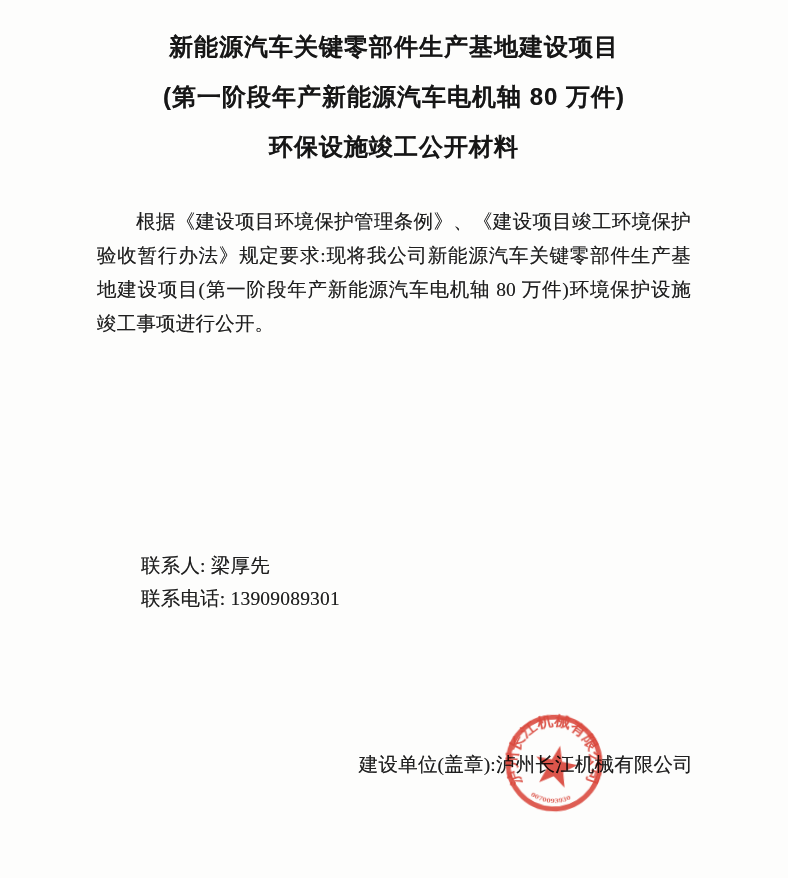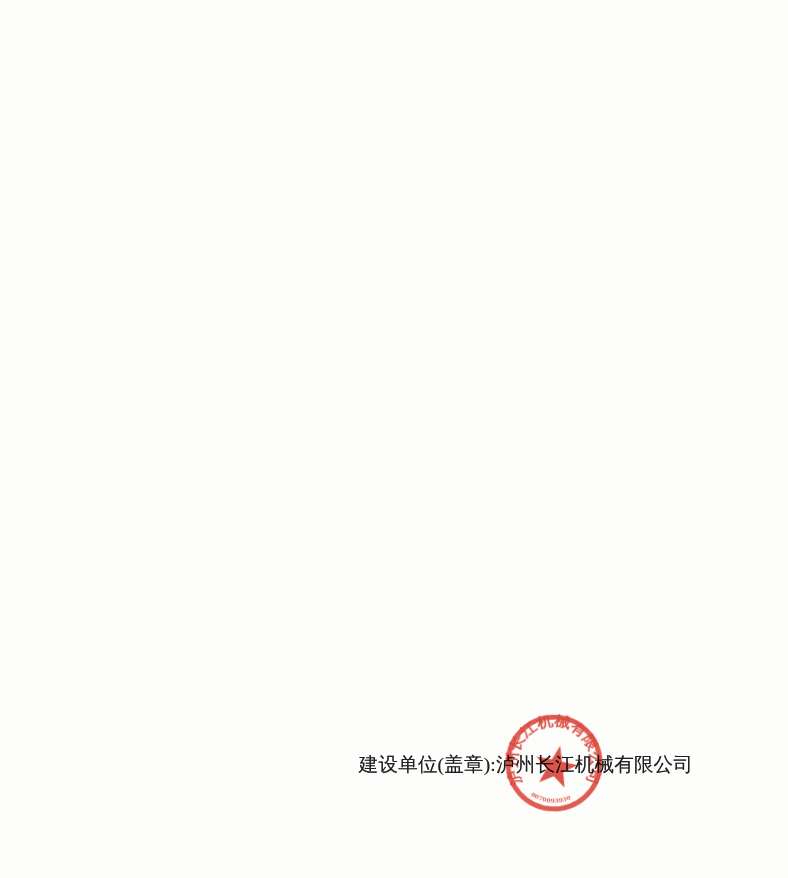--- a/index.html
+++ b/index.html
@@ -85,24 +85,40 @@
   .seal text {
     font-family: "Liberation Serif", "DejaVu Serif", serif;
     font-weight: 700;
   }
 </style>
 </head>
 <body>
 
 <div class="page">
 
+  <div class="doc-title">
+    <div class="t-line">新能源汽车关键零部件生产基地建设项目</div>
+    <div class="t-line">(第一阶段年产新能源汽车电机轴 80 万件)</div>
+    <div class="t-line">环保设施竣工公开材料</div>
+  </div>
 
   <div class="doc-body">
+    <p class="doc-paragraph">根据《建设项目环境保护管理条例》、《建设项目竣工环境保护验收暂行办法》规定要求:现将我公司新能源汽车关键零部件生产基地建设项目(第一阶段年产新能源汽车电机轴 80 万件)环境保护设施竣工事项进行公开。</p>
   </div>
 
+  <div class="contact">
+    <div class="contact-line">
+      <span>联系人:</span>
+      <span>梁厚先</span>
+    </div>
+    <div class="contact-line">
+      <span>联系电话:</span>
+      <span>13909089301</span>
+    </div>
+  </div>
 
   <div class="signature">
     <div class="sig-line">
       <span>建设单位(盖章):</span><span>泸州长江机械有限公司</span>
     </div>
   </div>
 
   <div class="seal">
     <svg viewBox="0 0 120 120">
       <circle cx="60" cy="60" r="52" fill="none" stroke="#d8372b" stroke-width="5.5" opacity="0.88"></circle>

